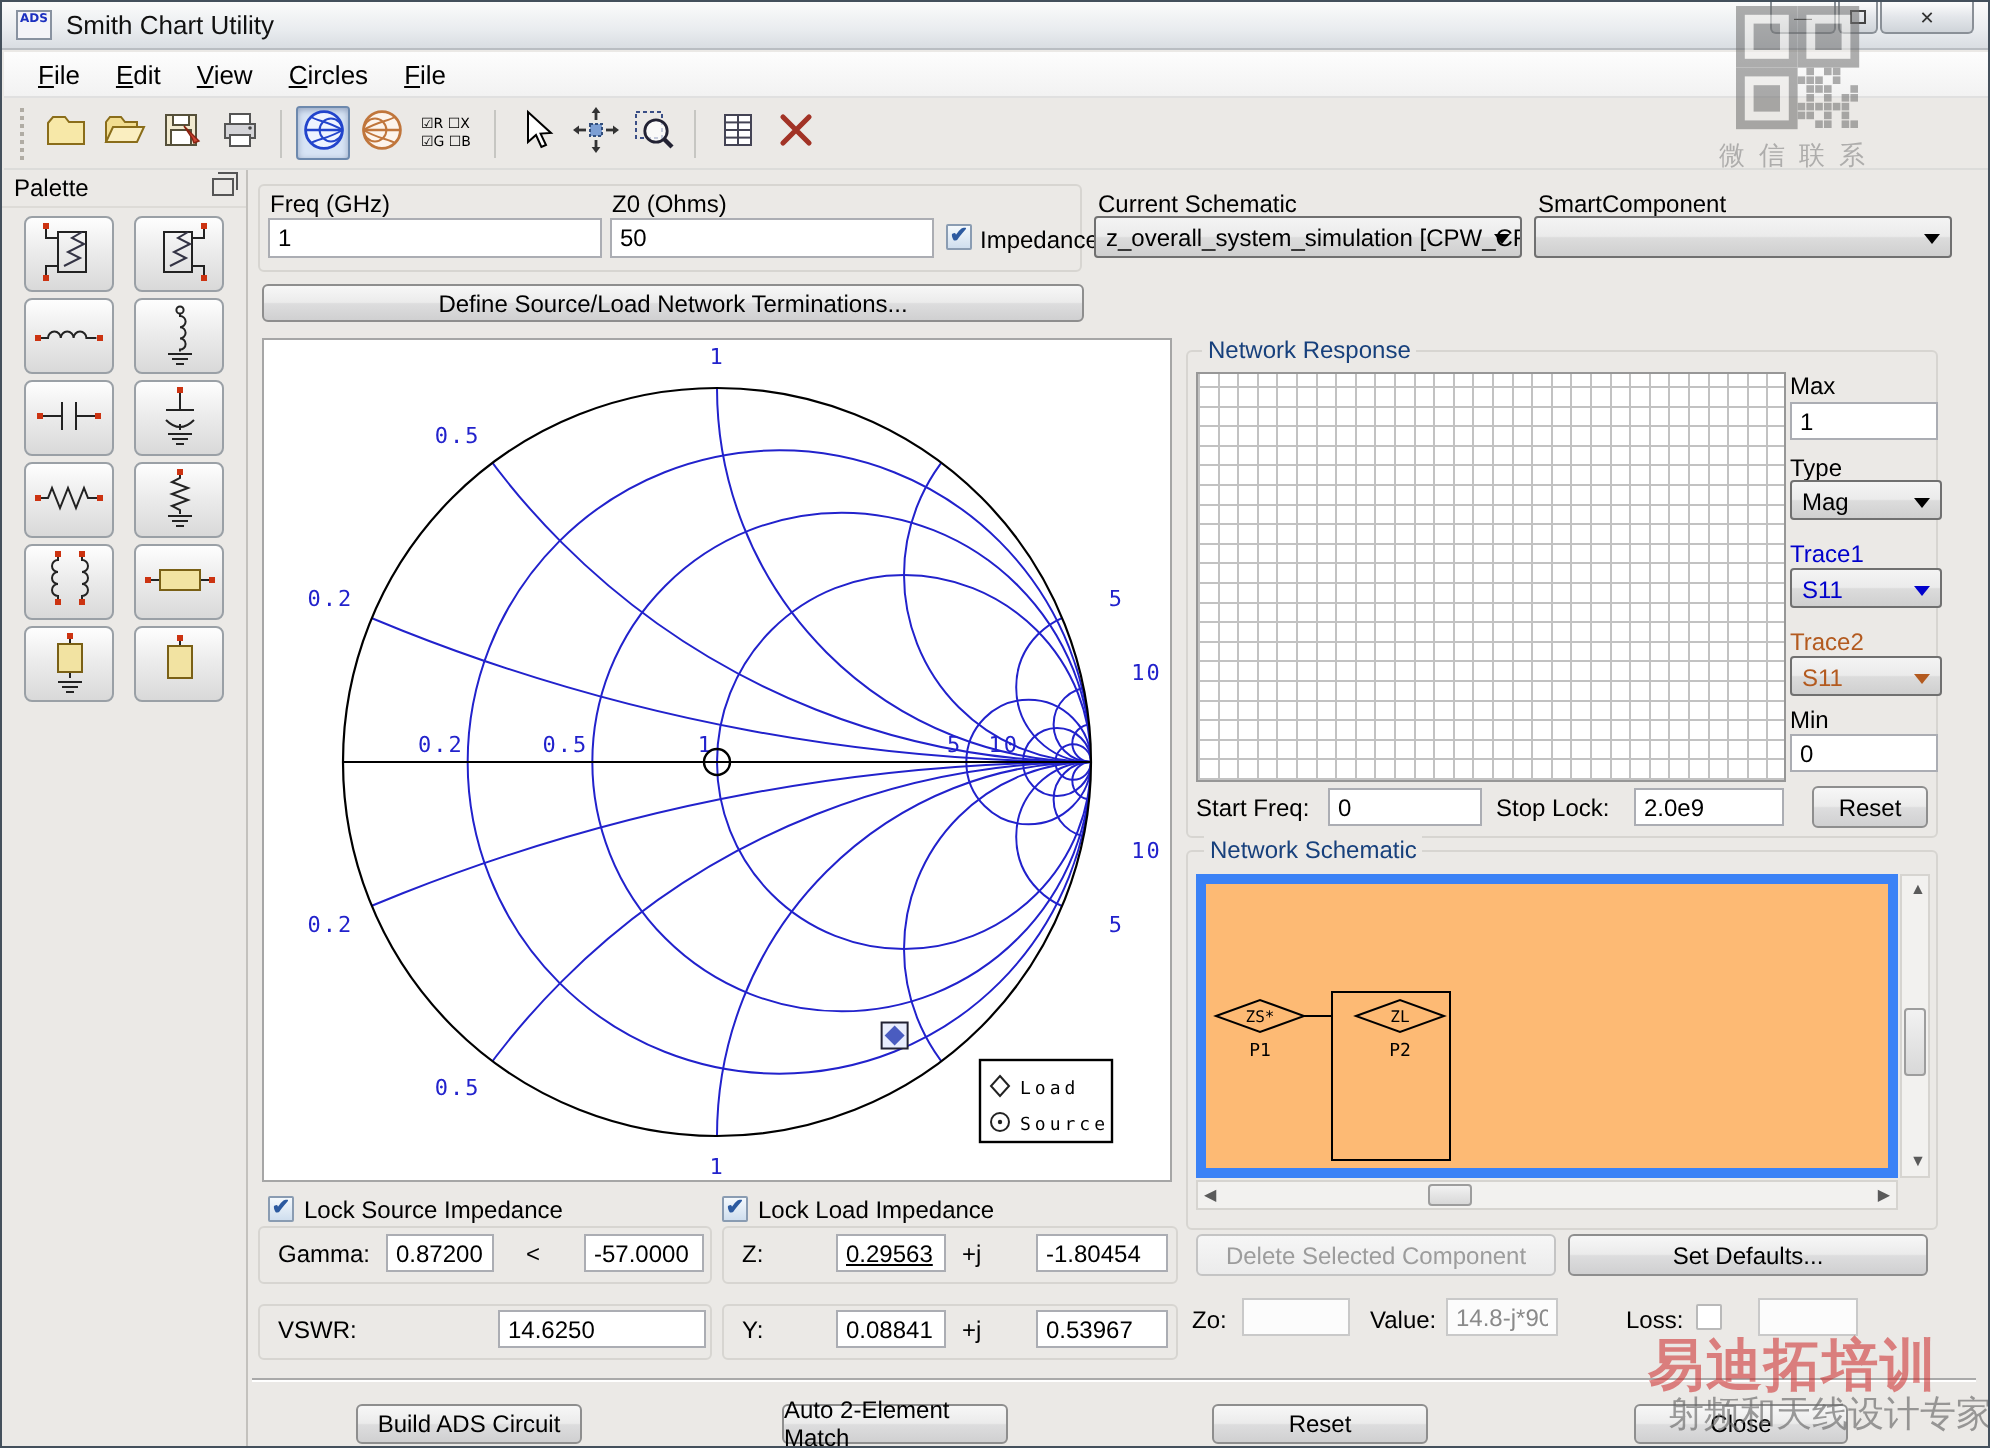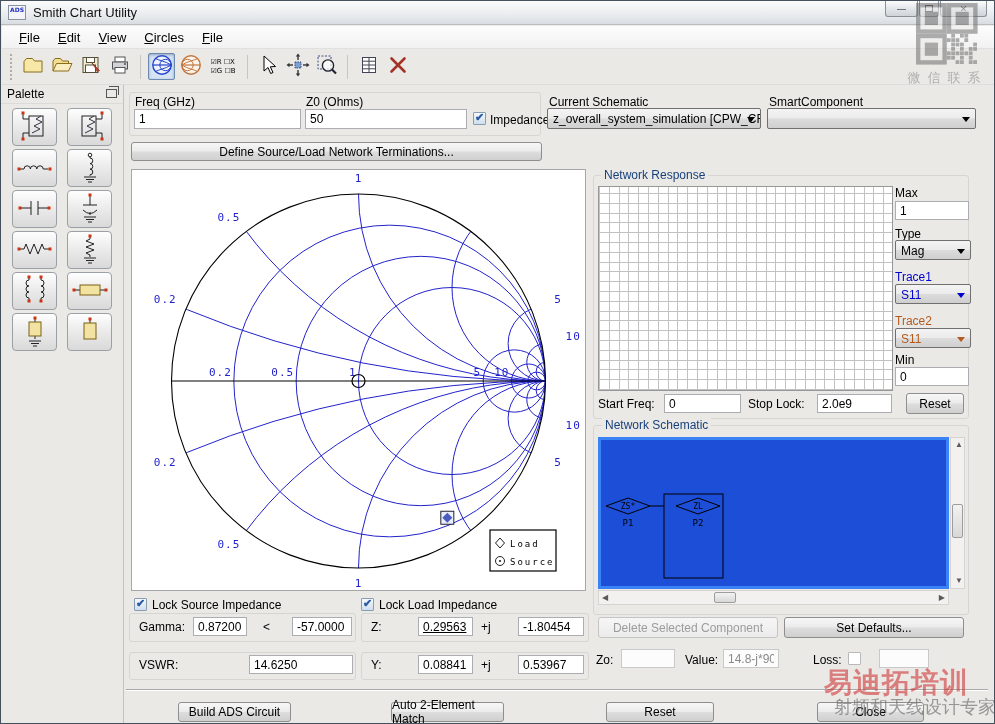--- a/index.html
+++ b/index.html
@@ -70,28 +70,28 @@
         background:linear-gradient(#f4f9fd,#cfdeee); font-size:11px; color:#2c5aa0;
         display:flex; align-items:center; justify-content:center; }
   .cb.checked::after { content:"\2714"; margin-top:-2px; font-weight:bold; }
   .chart-panel { position:absolute; left:130px; top:168px; width:455px; height:422px;
                  background:#fff; border:1px solid #a6a6a6; }
   .resp-grid { position:absolute; left:597px; top:185px; width:295px; height:205px; background:#fff;
                border:1px solid #979797;
                background-image:repeating-linear-gradient(90deg,#c2c2c2 0 1px,transparent 1px 9.8px),
                                 repeating-linear-gradient(0deg,#c2c2c2 0 1px,transparent 1px 9.8px); }
   .schem-canvas { position:absolute; left:597px; top:436px; width:351px; height:152px;
-                  background:#1d4ed8; border:3px solid #3b82f6; }
+                  background:#fdba74; border:5px solid #3b82f6; }
   .sb { position:absolute; background:#f2f1ef; border:1px solid #d6d4d0; }
   .sb-thumb { position:absolute; background:linear-gradient(#f2f2f2,#d8d8d8); border:1px solid #9d9d9d; border-radius:2px; }
   .sb-arr { position:absolute; font-size:8px; color:#5a5a5a; line-height:8px; }
   .sep-line { position:absolute; left:125px; top:688px; width:862px; height:1px; background:#a9a9a9;
               box-shadow:0 1px 0 #fff; }
   
-  .qr-wm { position:absolute; left:900px; top:2px; width:93px; height:88px; opacity:.55; z-index:60; pointer-events:none;font-family:Liberation Serif, serif; }
+  .qr-wm { position:absolute; left:852px; top:2px; width:93px; height:88px; opacity:.55; z-index:60; pointer-events:none;font-family:Liberation Serif, serif; }
   .qr-txt { position:absolute; left:0; top:66px; width:93px; text-align:center; font-size:13px;
             letter-spacing:7px; color:#7d7d7d; white-space:nowrap; }
   .brand-wm { position:absolute; left:823px; top:663px; font-size:28px; font-weight:bold;
               color:rgba(204,38,38,.55); z-index:60; pointer-events:none; white-space:nowrap; letter-spacing:1px; }
   .slogan-wm { position:absolute; left:833px; top:694px; font-size:18px; color:rgba(105,105,105,.65);
                z-index:60; pointer-events:none; white-space:nowrap;text-align:right; }
   svg text { font-family:"DejaVu Sans Mono", monospace; }
 </style>
 </head>
 <body>

